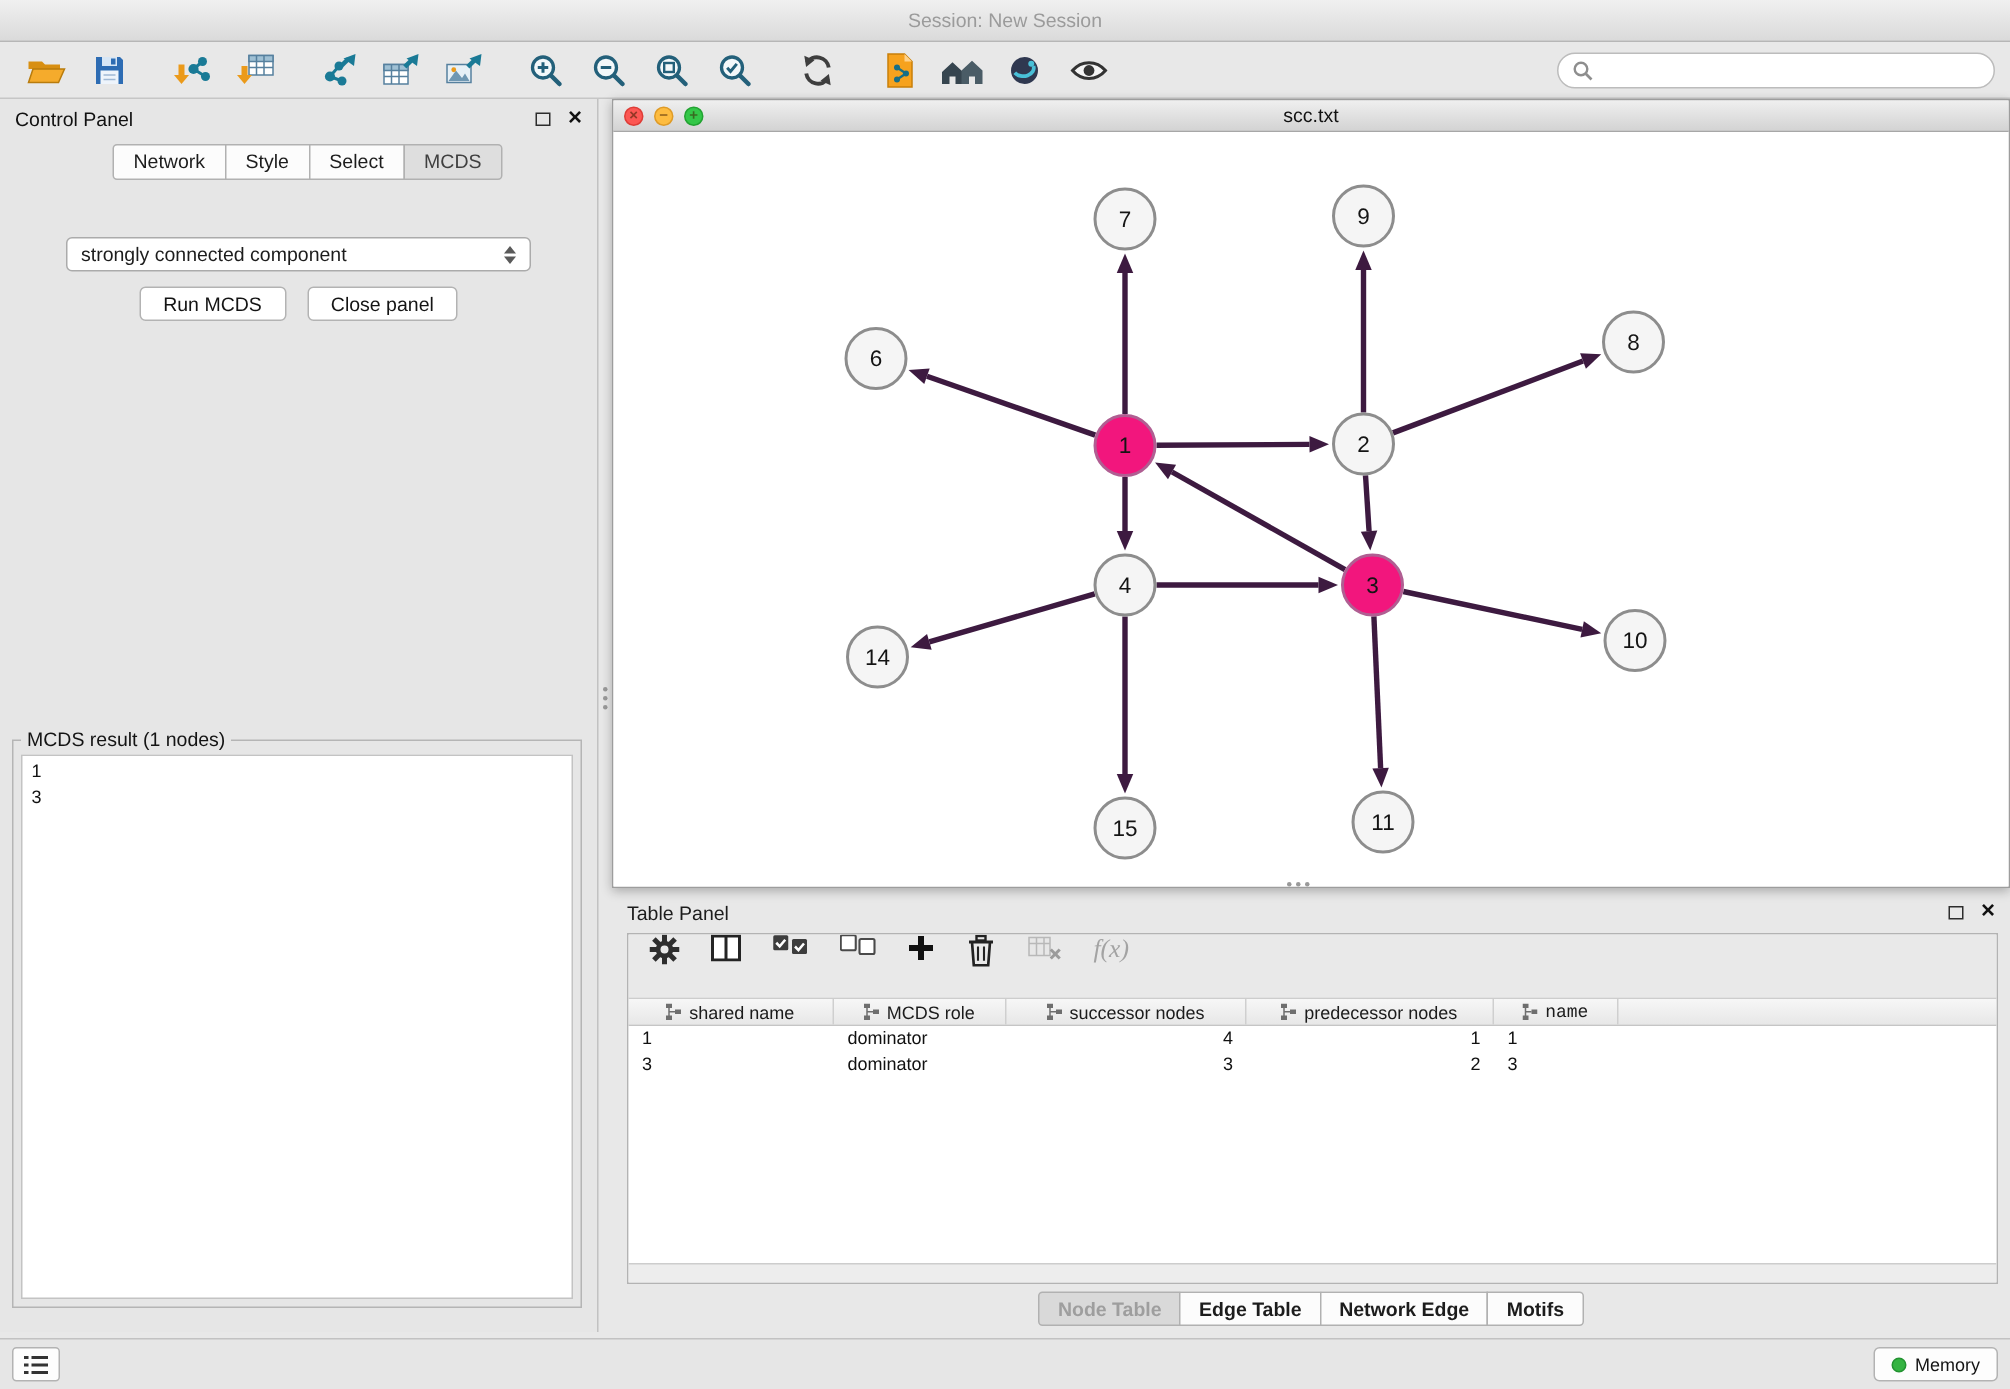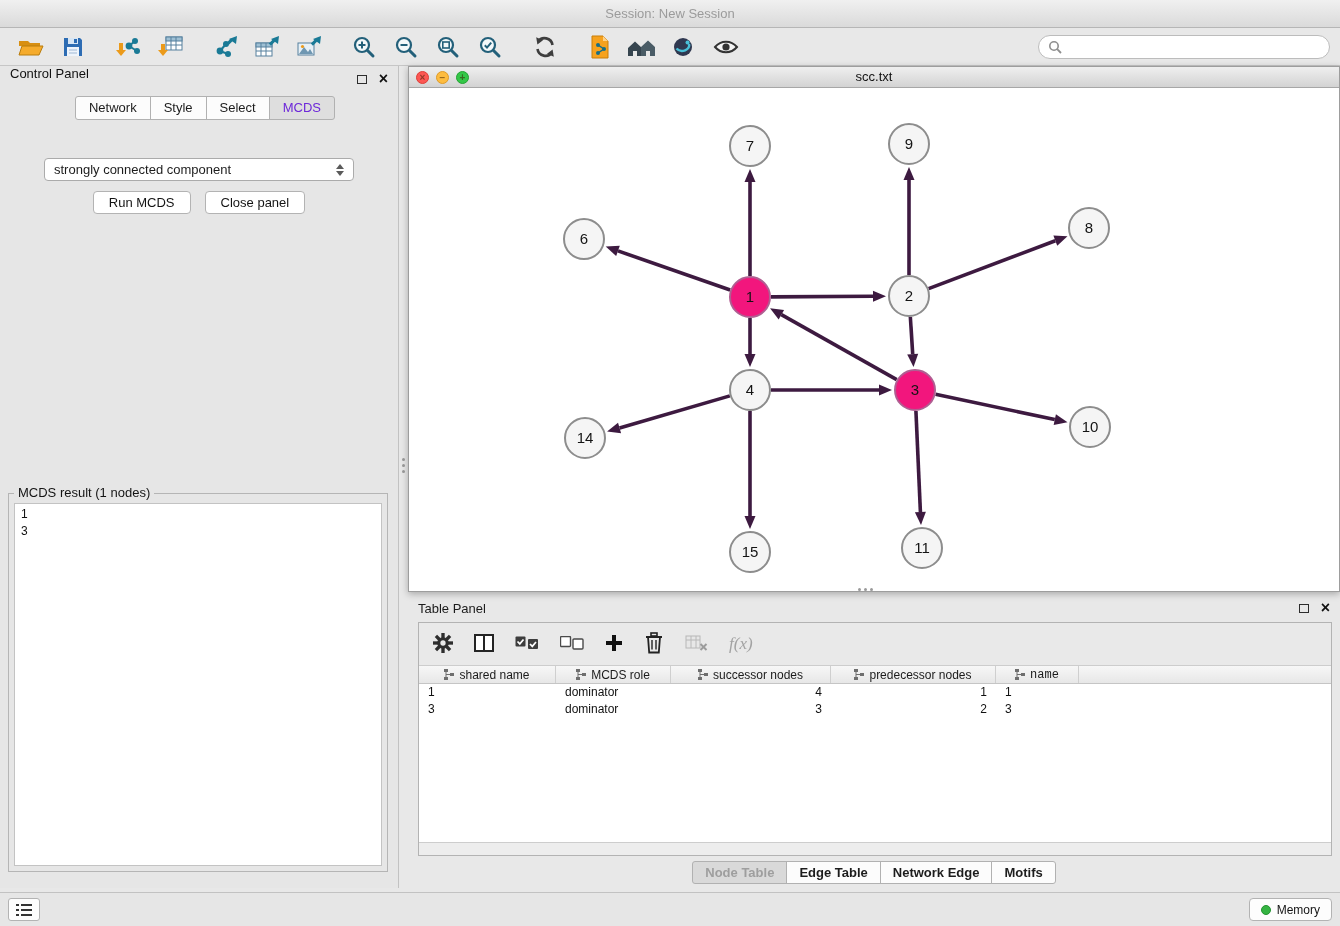--- a/index.html
+++ b/index.html
@@ -12,30 +12,30 @@
 
   
   .toolbar{position:absolute;top:28px;left:0;right:0;height:38px;display:flex;align-items:center;padding:0 10px;border-bottom:1px solid #c6c6c6;background:#e8e8e8}
   .tool-btn{width:42px;height:32px;display:flex;align-items:center;justify-content:center;border-radius:4px}
   .tool-gap{width:13px;flex:0 0 auto}
   .searchbox{margin-left:auto;width:292px;height:24px;background:#fff;border:1px solid #bcbcbc;border-radius:12px;display:flex;align-items:center;padding:0 9px;gap:6px}
   .searchbox input{border:none;outline:none;flex:1;font-size:12px;background:transparent;font-family:"Liberation Sans",sans-serif}
 
   
   .control-panel{position:absolute;left:0;top:66px;width:399px;height:822px;background:#e6e6e6;border-right:1px solid #c2c2c2}
-  .panel-titlebar{height:26px;display:flex;padding:0 10px}
+  .panel-titlebar{height:26px;display:flex;align-items:center;padding:0 10px}
   .panel-titlebar .ttl{font-size:13px;color:#111}
   .win-icons{margin-left:auto;display:flex;gap:12px;align-items:center}
   .float-icon{width:10px;height:9px;border:1.6px solid #2d2d2d;display:inline-block}
   .close-x{font-size:16px;font-weight:bold;color:#111;line-height:12px}
   .cp-tabs{position:absolute;top:30px;left:0;right:0;display:flex;justify-content:center}
   .cp-tab{padding:3px 13px;background:#fcfcfc;border:1px solid #b1b1b1;margin-left:-1px;font-size:13px;line-height:16px;color:#1c1c1c}
   .cp-tab:first-child{border-radius:3px 0 0 3px;margin-left:12px}
   .cp-tab:last-child{border-radius:0 3px 3px 0}
-  .cp-tab.active{background:#dedede;color:#6d28d9}
+  .cp-tab.active{background:#dedede;color:#404040}
   .opt-label{position:absolute;top:71px;left:0;right:0;text-align:center;font-size:13px;color:#141414}
   .dropdown{position:absolute;top:92px;left:44px;width:310px;height:23px;background:#fff;border:1px solid #ababab;border-radius:4px;display:flex;align-items:center;padding:0 9px;font-size:13px}
   .stepper{margin-left:auto;display:flex;flex-direction:column;gap:2px;align-items:center}
   .tri-up{width:0;height:0;border-left:4px solid transparent;border-right:4px solid transparent;border-bottom:5px solid #5a5a5a}
   .tri-down{width:0;height:0;border-left:4px solid transparent;border-right:4px solid transparent;border-top:5px solid #5a5a5a}
   .btn-row{position:absolute;top:125px;left:0;right:0;display:flex;justify-content:center;gap:14px}
   .btn{background:#fff;border:1px solid #b3b3b3;border-radius:4px;padding:3px 15px;font-size:13px;font-family:"Liberation Sans",sans-serif;color:#141414}
   .result-fieldset{position:absolute;left:8px;right:10px;top:427px;bottom:16px;border:1px solid #b5b5b5}
   .result-legend{position:absolute;top:-9px;left:5px;background:#e6e6e6;padding:0 4px;font-size:13px;color:#141414}
   .result-box{position:absolute;left:5px;right:5px;top:9px;bottom:5px;background:#fff;border:1px solid #c3c3c3;font-size:12px;line-height:17px;padding:2px 6px;color:#111;overflow:hidden}
@@ -55,21 +55,21 @@
   .light.green{background:#34c748;border:1px solid #22a332}
   .graph-canvas{position:absolute;left:0;top:21px;right:0;bottom:0;background:#fff}
 
   .h-splitter{position:absolute;left:858px;top:588px;display:flex;gap:3px}
   .h-splitter i{width:3px;height:3px;border-radius:50%;background:#9a9a9a}
 
   
   .table-panel{position:absolute;left:408px;top:596px;width:932px;height:292px}
   .tp-titlebar{height:24px;display:flex;align-items:center;padding:0 10px}
   .tp-box{position:absolute;left:10px;right:8px;top:26px;bottom:32px;background:#fff;border:1px solid #b3b3b3;display:flex;flex-direction:column;overflow:hidden}
-  .tp-toolbar{height:42px;background:#e9e9e9;display:flex;align-items:center;gap:21px;padding:0 14px;flex:0 0 auto}
+  .tp-toolbar{height:42px;background:#e9e9e9;display:flex;gap:21px;padding:0 14px;flex:0 0 auto}
   .fx-label{font-family:"Liberation Serif",serif;font-style:italic;font-size:17px;color:#a3a3a3}
   .thead{display:flex;height:19px;background:linear-gradient(#f7f7f7,#e7e7e7);border-top:1px solid #cdcdcd;border-bottom:1px solid #c5c5c5;flex:0 0 auto}
   .th{display:flex;align-items:center;justify-content:center;gap:5px;font-size:12px;color:#1b1b1b;border-right:1px solid #cfcfcf;overflow:hidden;white-space:nowrap}
   .tbody{flex:1 1 auto;background:#fff}
   .tr{display:flex;height:17px;font-size:12px;color:#111}
   .td{padding:0 9px;line-height:16px;overflow:hidden;white-space:nowrap}
   .tp-scroll{height:13px;background:#ededed;border-top:1px solid #cdcdcd;flex:0 0 auto}
   .tp-tabs{position:absolute;bottom:4px;left:0;right:0;display:flex;justify-content:center}
   .tp-tab{padding:3px 12px;background:#fcfcfc;border:1px solid #b1b1b1;margin-left:-1px;font-size:13px;font-weight:bold;color:#1c1c1c;line-height:15px}
   .tp-tab:first-child{margin-left:0;border-radius:3px 0 0 3px}

